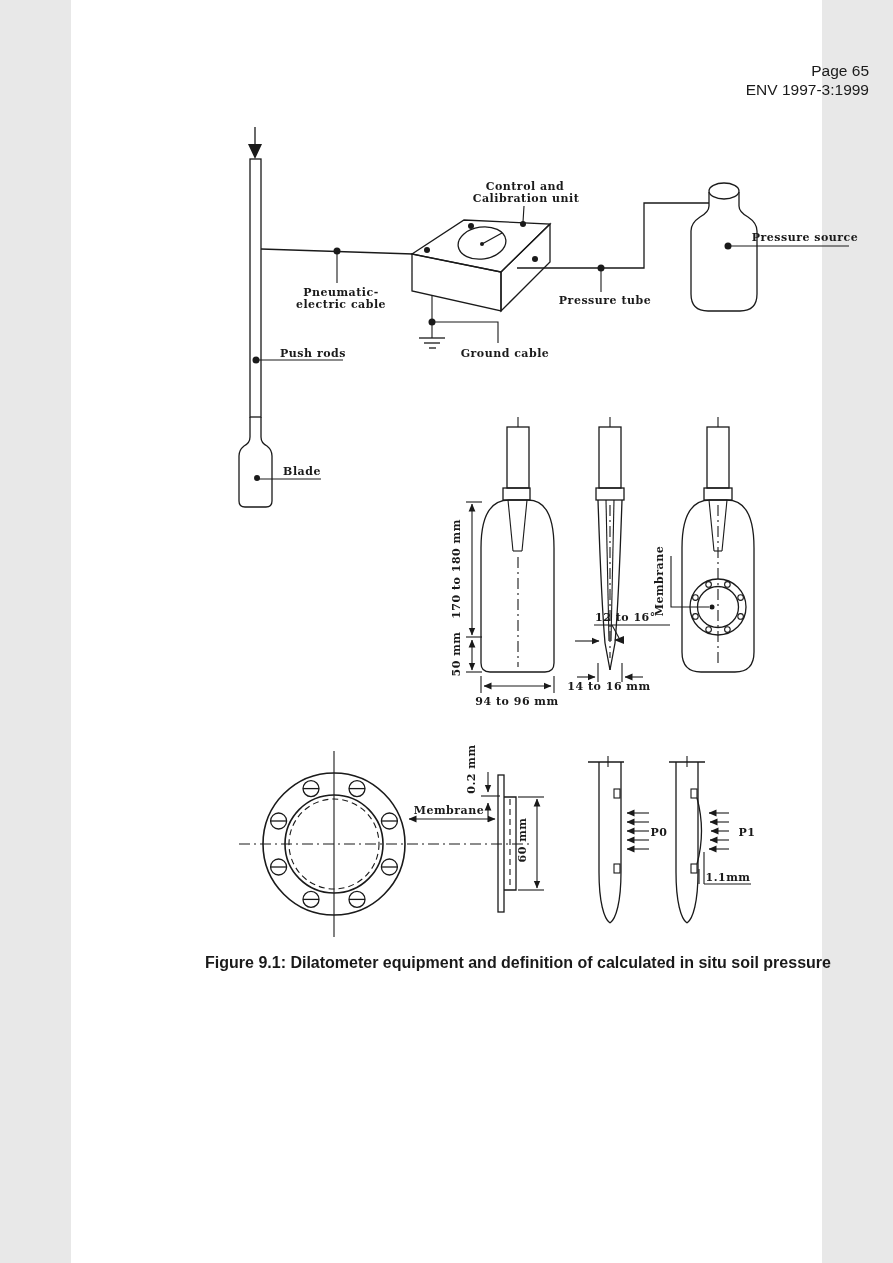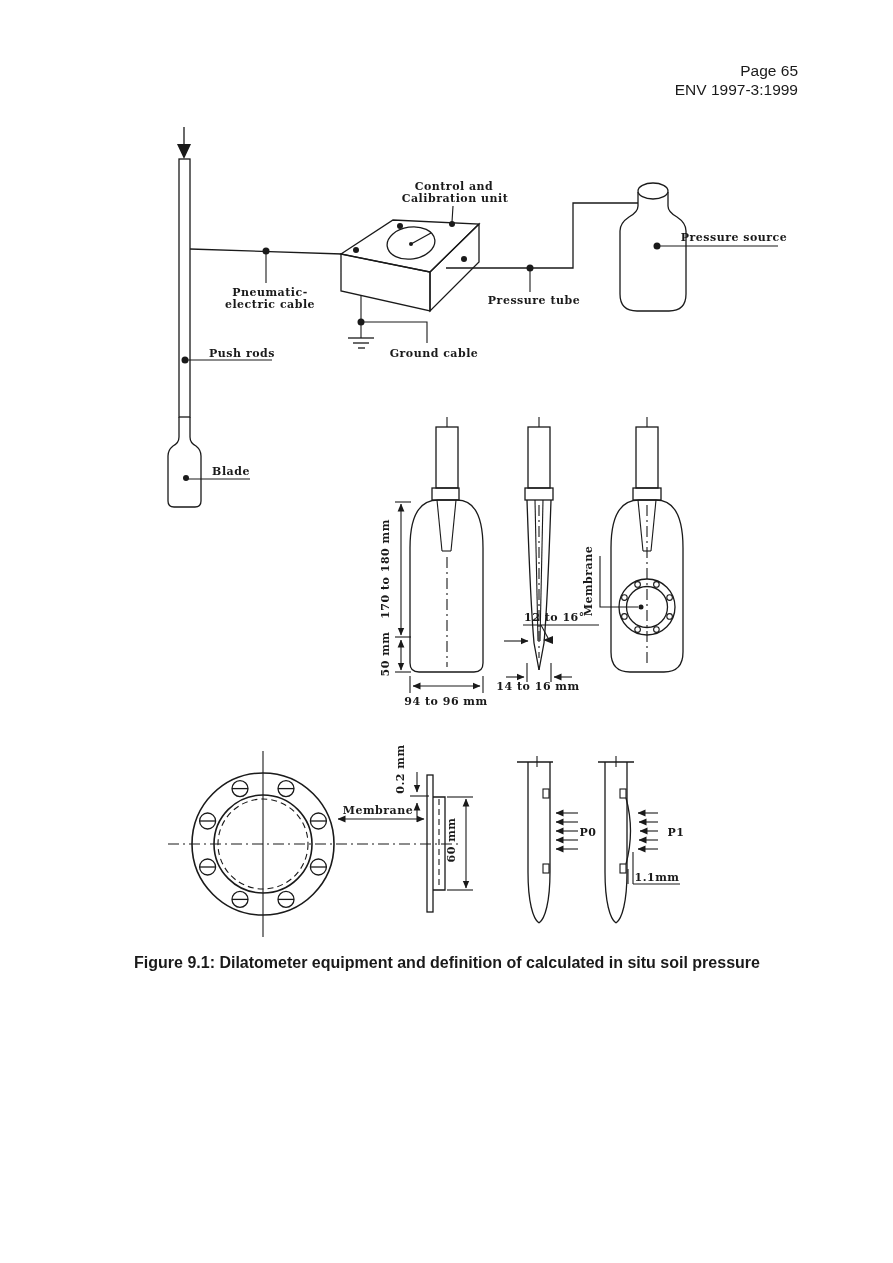--- a/index.html
+++ b/index.html
@@ -1,16 +1,16 @@
 <!DOCTYPE html>
 <html><head>
 <meta charset="utf-8">
 <style>
   html,body{margin:0;padding:0;background:#e8e8e8;}
-  .page{width:893px;height:1263px;background:#ffffff;position:relative;margin:0 auto;
+  .page{width:751px;height:1263px;background:#ffffff;position:relative;margin:0 auto;
         font-family:"Liberation Sans",sans-serif;}
   svg{position:absolute;left:0;top:0;}
   .ln{stroke:#1a1a1a;fill:none;stroke-width:1.3;}
   .thick{stroke-width:1.6;}
   .thin{stroke-width:1.1;}
   .dot{fill:#1a1a1a;stroke:none;}
   .whitefill{fill:#ffffff;}
   .cl{stroke-dasharray:11 4 2 4;}
   .dsh{stroke-dasharray:6 4;}
   text{stroke:none;fill:#1a1a1a;}

